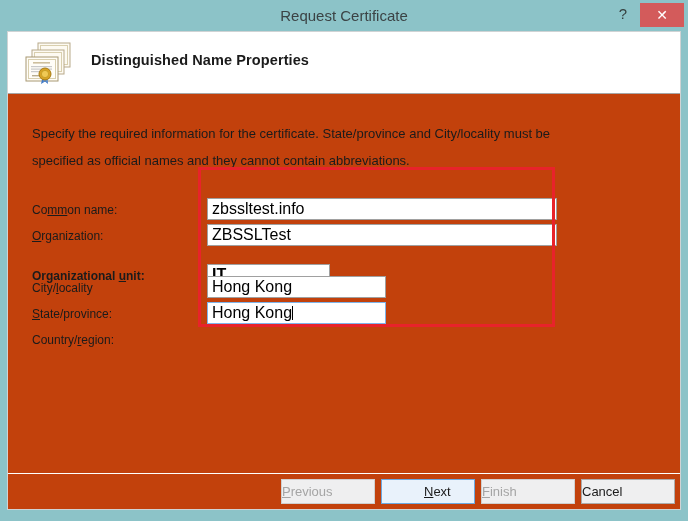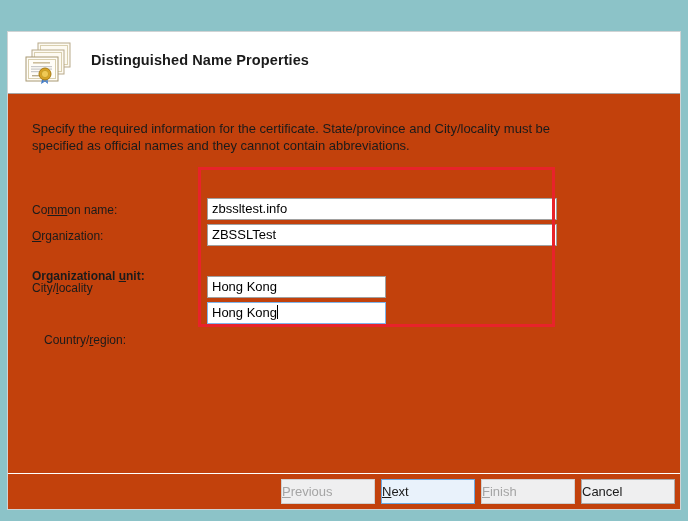--- a/index.html
+++ b/index.html
@@ -105,21 +105,21 @@
   }
 
   
   #instruction {
     position: absolute;
     left: 24px;
     top: 88px;
     width: 566px;
     font-size: 13px;
     color: #1b1b1b;
-    line-height: 17px;
+    line-height: 27px;
   }
 
   
   #form-area {
     position: absolute;
     left: 0;
     top: 130px;
     width: 672px;
   }
   .row {
@@ -136,21 +136,21 @@
   }
   .field-label u { text-decoration: underline; }
 
   .tbox {
     position: absolute;
     height: 22px;
     box-sizing: border-box;
     background: #ffffff;
     border: 1px solid #a0a0a0;
     font-family: "Liberation Sans", sans-serif;
-    font-size: 13px;
+    font-size: 16px;
     color: #000000;
     padding: 0 2px 0 4px;
     outline: none;
     line-height: 20px;
   }
   .tbox.focused {
     border: 1px solid #7eb4ea;
   }
   .combo {
     position: absolute;
@@ -230,28 +230,34 @@
     cursor: default;
   }
   .btn.disabled {
     color: #a5a5a5;
     border-color: #cfcfcf;
     background: #efeff0;
   }
   .btn.focus {
     border: 1px solid #6ba8e0;
     background: #e9f2fb;
+    padding-left: 42px;
   }
   .btn u { text-decoration: underline; }
 </style>
 </head>
 <body>
 
 <div id="window">
 
+  <div id="titlebar">
+    <div id="title-text">Request Certificate</div>
+    <div id="help-btn">?</div>
+    <div id="close-btn">✕</div>
+  </div>
 
   <div id="dialog-body">
 
     <div id="header">
       <div id="header-icon">
         <svg width="54" height="46" viewBox="0 0 54 46" xmlns="http://www.w3.org/2000/svg">
 
           <rect x="16" y="2" width="32" height="24" fill="#fdfaf2" stroke="#b8a98a" stroke-width="1"></rect>
           <rect x="18.5" y="4.5" width="27" height="19" fill="none" stroke="#d9cfae" stroke-width="1"></rect>
 
@@ -283,29 +289,31 @@
         <div class="row" style="top: 36px; left: 0px; width: 672px;">
           <label class="field-label">Co<u>mm</u>on name:</label>
           <div class="tbox" style="left: 199px; width: 350px;">zbssltest.info</div>
         </div>
         <div class="row" style="top: 62px; left: 0px; width: 672px;">
           <label class="field-label"><u>O</u>rganization:</label>
           <div class="tbox" style="left: 199px; width: 350px;">ZBSSLTest</div>
         </div>
         <div class="row" style="top: 102px; left: 0px; width: 672px; font-weight: bold;">
           <label class="field-label">Organizational <u>u</u>nit:</label>
+          <div class="tbox" style="left: 199px; width: 123px;">IT</div>
         </div>
         <div class="row" style="top: 114px; left: 0px; width: 672px;">
           <label class="field-label">City/<u>l</u>ocality</label>
           <div class="tbox" style="left: 199px; width: 179px;">Hong Kong</div>
         </div>
         <div class="row" style="top: 140px; left: 0px; width: 672px;">
+          <label class="field-label"><u>S</u>tate/province:</label>
           <div class="tbox focused" style="left: 199px; width: 179px;">Hong Kong<span class="caret"></span></div>
         </div>
-        <div class="row" style="top: 166px; left: 12px; width: 659px;">
+        <div class="row" style="top: 166px; left: 0px; width: 659px;">
           <label class="field-label">Country/<u>r</u>egion:</label>
         </div>
       </div>
 
     <div id="red-highlight"></div>
 
     <div id="footer-sep"></div>
     <div id="footer">
         <div class="btn disabled" style="left: 273px;"><u>P</u>revious</div>
         <div class="btn focus" style="left: 373px;"><u>N</u>ext</div>

